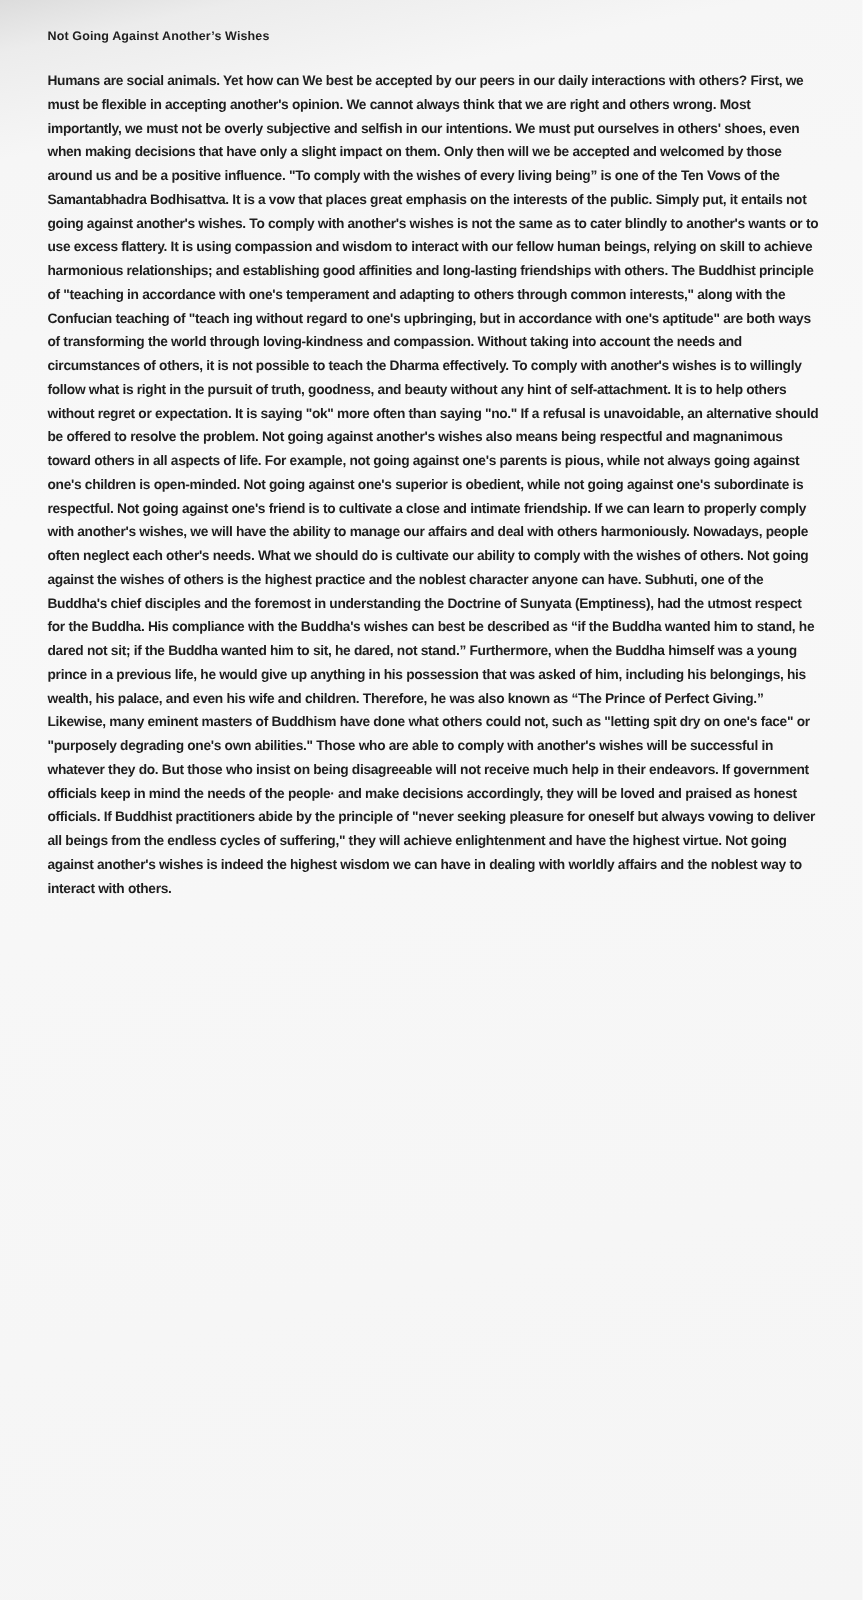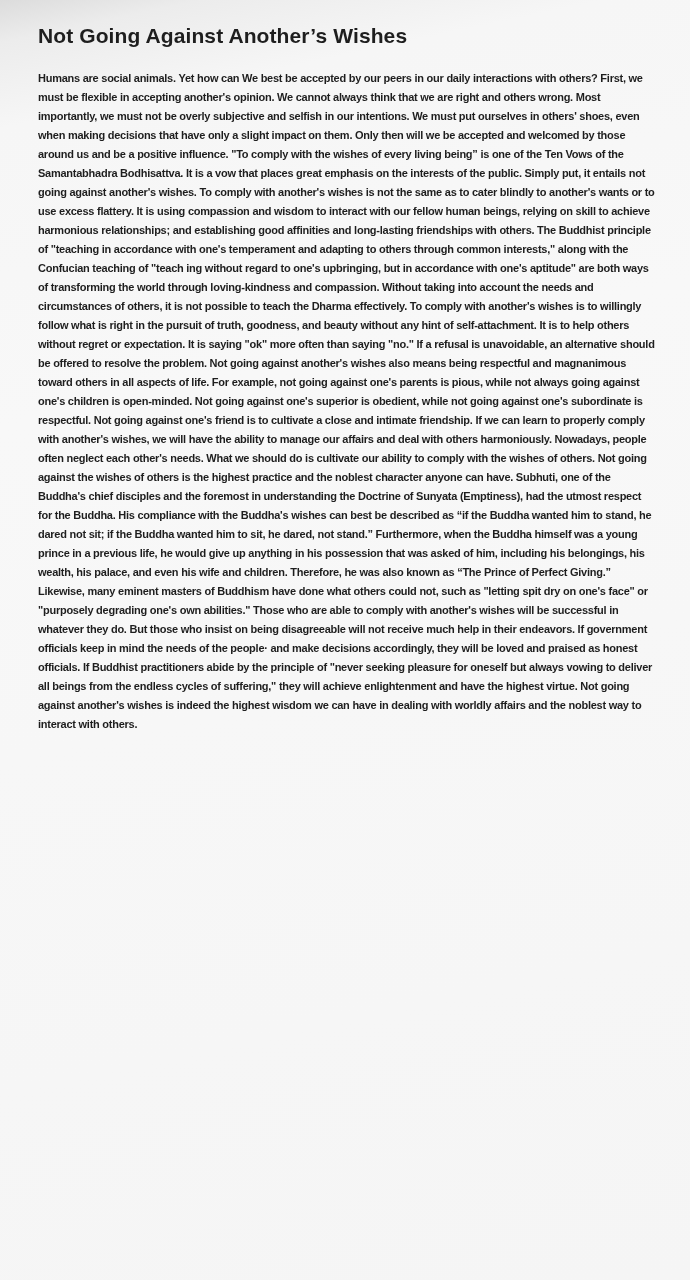--- a/index.html
+++ b/index.html
@@ -14,21 +14,21 @@
       #ececec 3%,
       #f6f6f6 9%,
       var(--background, #f8f8f8) 30%,
       #f5f5f5 100%);
   }
   .page {
     padding: 24px 34px 0 38px;
   }
   .doc-title {
     margin: 0 0 21px 0;
-    font-size: 21px;
+    font-size: 10px;
     font-weight: 700;
     letter-spacing: 0.1px;
     color: var(--text, #161616);
   }
   .doc-body {
     margin: 0;
     width: 618px;
     font-size: 11px;
     font-weight: 700;
     line-height: 19px;

